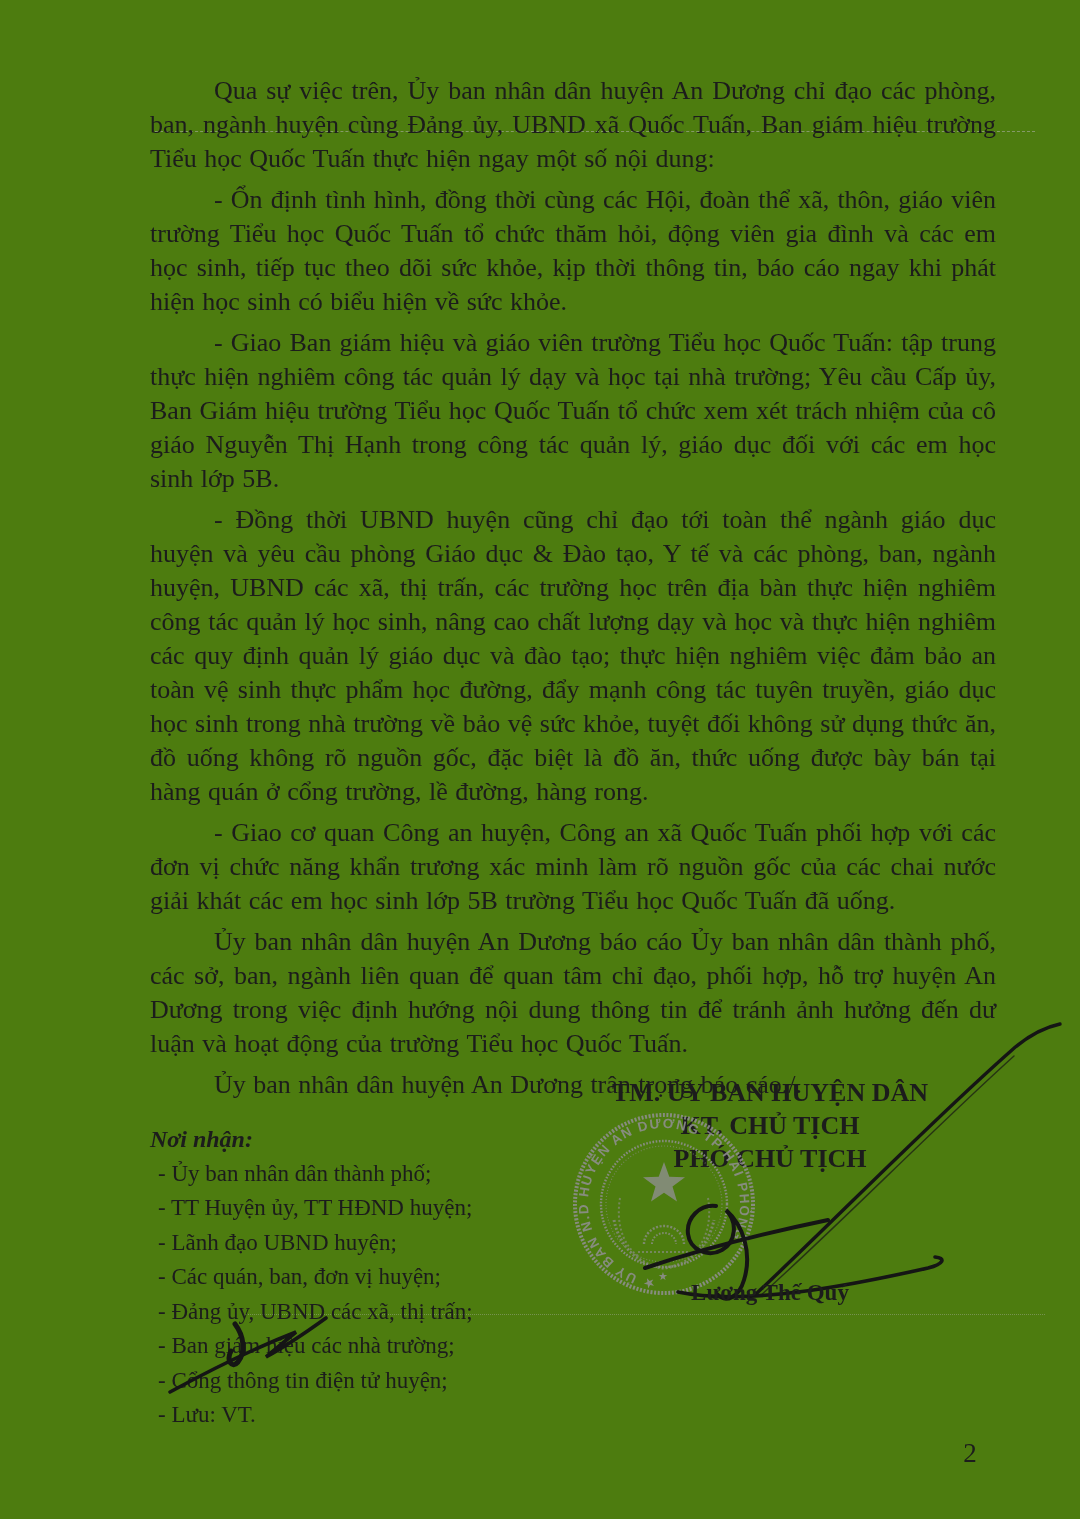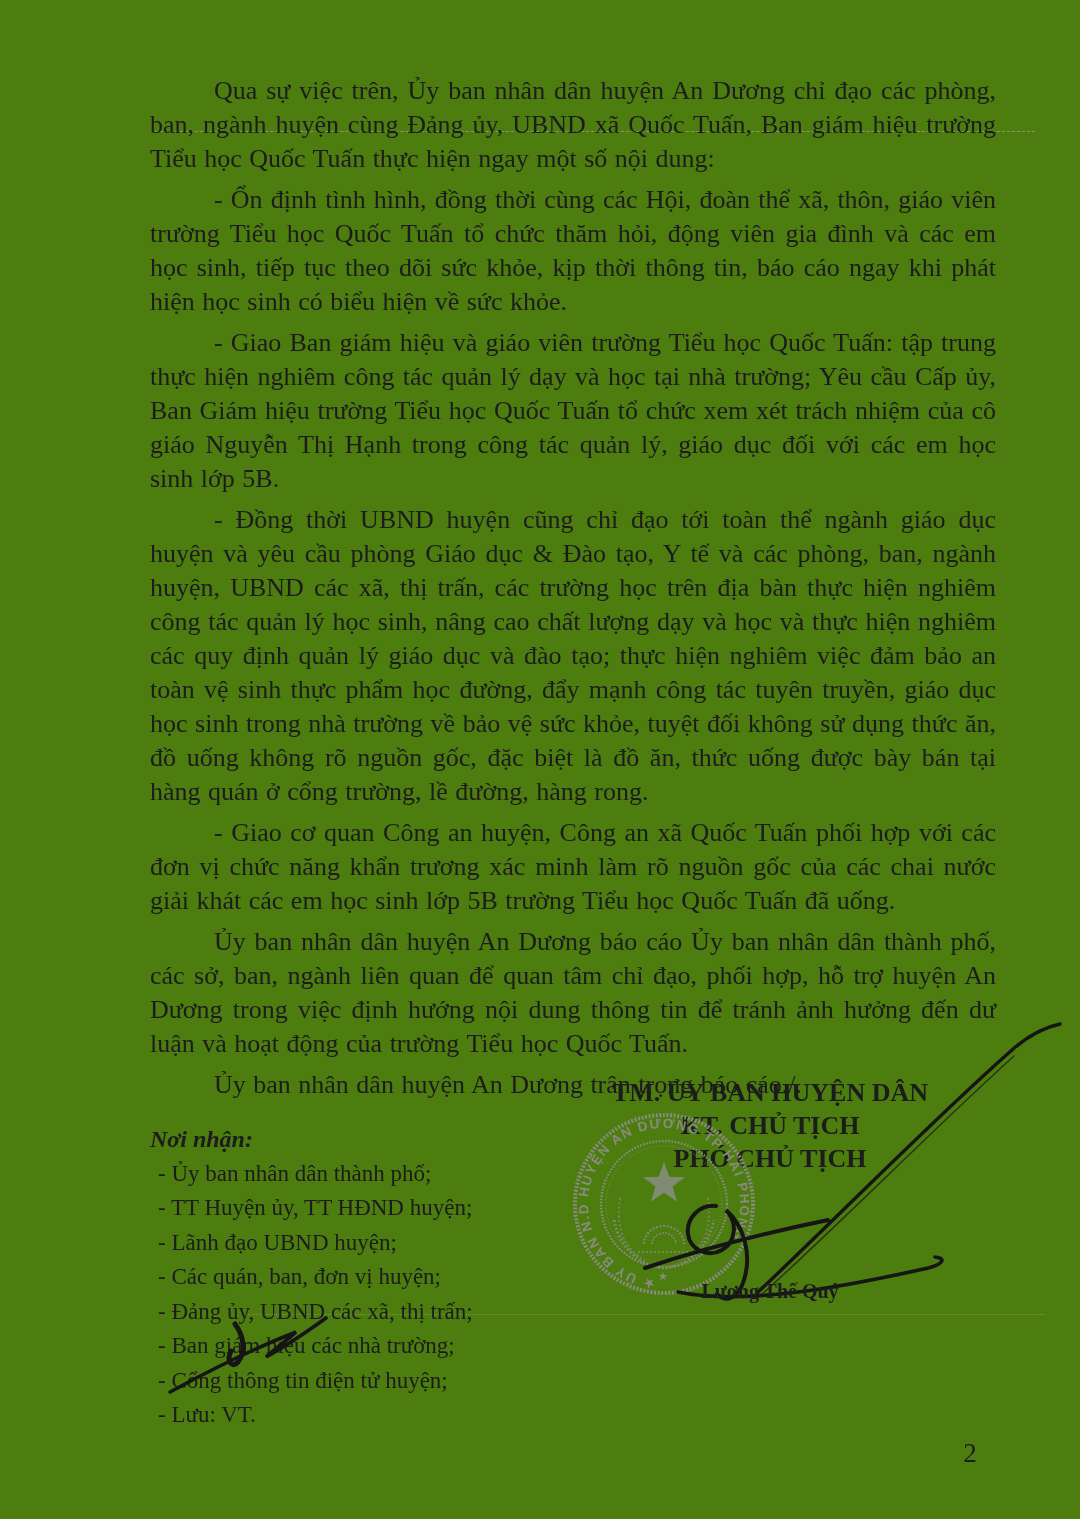--- a/index.html
+++ b/index.html
@@ -34,21 +34,21 @@
     font-weight:bold;font-style:italic;font-size:24px;margin-bottom:2px;margin-top:48px;
   }
   .noi-nhan .item{margin:8px;}
   
   .sign-block{
     position:absolute;left:575px;top:1076px;width:390px;
     text-align:center;font-weight:bold;font-size:26px;line-height:33px;
   }
   .signer{
     position:absolute;left:575px;top:1280px;width:390px;
-    text-align:center;font-weight:bold;font-size:20px;
+    text-align:center;font-weight:bold;font-size:23px;
   }
   .page-number{
     position:absolute;left:950px;top:1438px;width:40px;
     font-size:27px;text-align:center;
   }
   .seal-svg{position:absolute;left:562px;top:1102px;opacity:.88;}
   .ink-svg{position:absolute;left:0;top:0;pointer-events:none;}
 </style>
 </head>
 <body>

